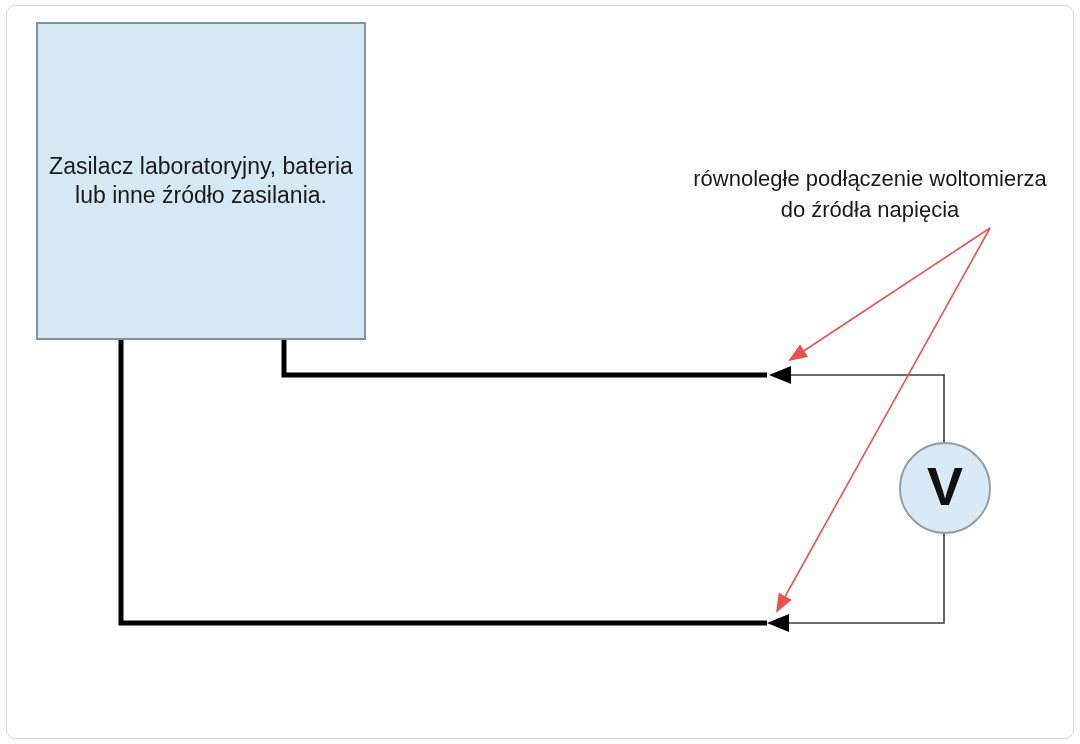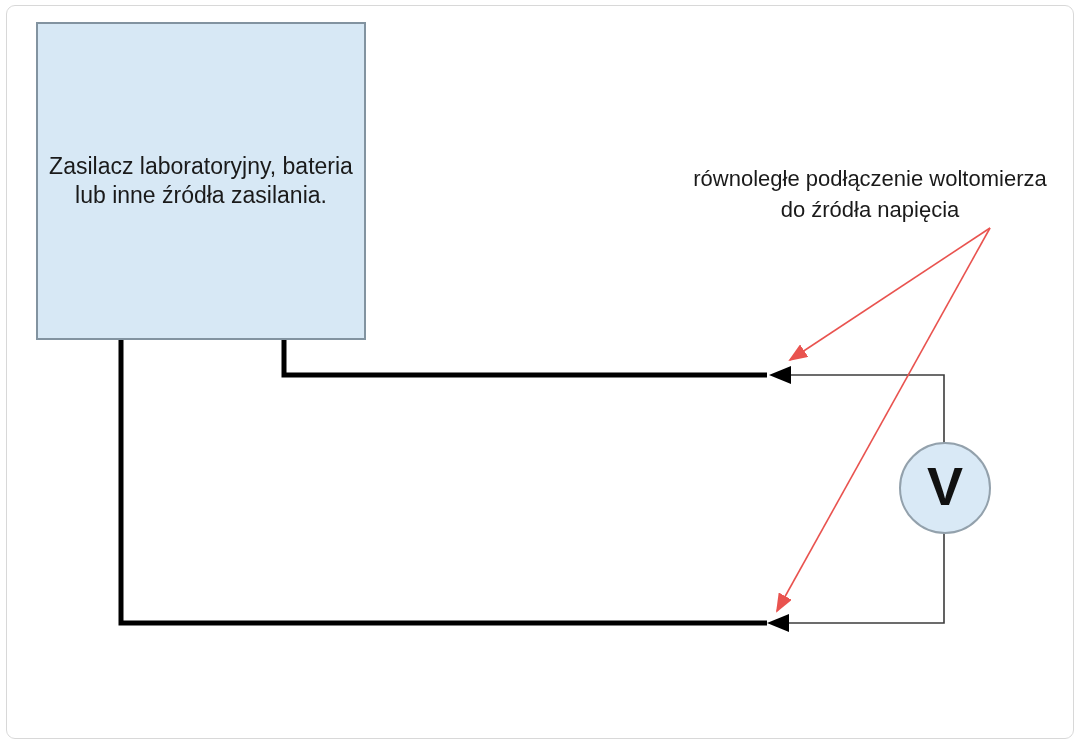--- a/index.html
+++ b/index.html
@@ -103,21 +103,21 @@
 
     <polygon points="769,375 791,366 791,384" fill="#000000"></polygon>
     <polygon points="767,623 789,614 789,632" fill="#000000"></polygon>
 
     <line x1="990" y1="228" x2="790" y2="360" stroke="#e9534f" stroke-width="1.6" marker-end="url(#redArrow)"></line>
     <line x1="990" y1="228" x2="777" y2="611" stroke="#e9534f" stroke-width="1.6" marker-end="url(#redArrow)"></line>
   </svg>
 
   <div class="source-box">
     <div>Zasilacz laboratoryjny, bateria</div>
-    <div>lub inne źródła zasilania.</div>
+    <div>lub inne źródło zasilania.</div>
   </div>
 
   <div class="annotation">
     <div>równoległe podłączenie woltomierza</div>
     <div>do źródła napięcia</div>
   </div>
 
   <div class="voltmeter">
     <span class="voltmeter-letter">V</span>
   </div>

